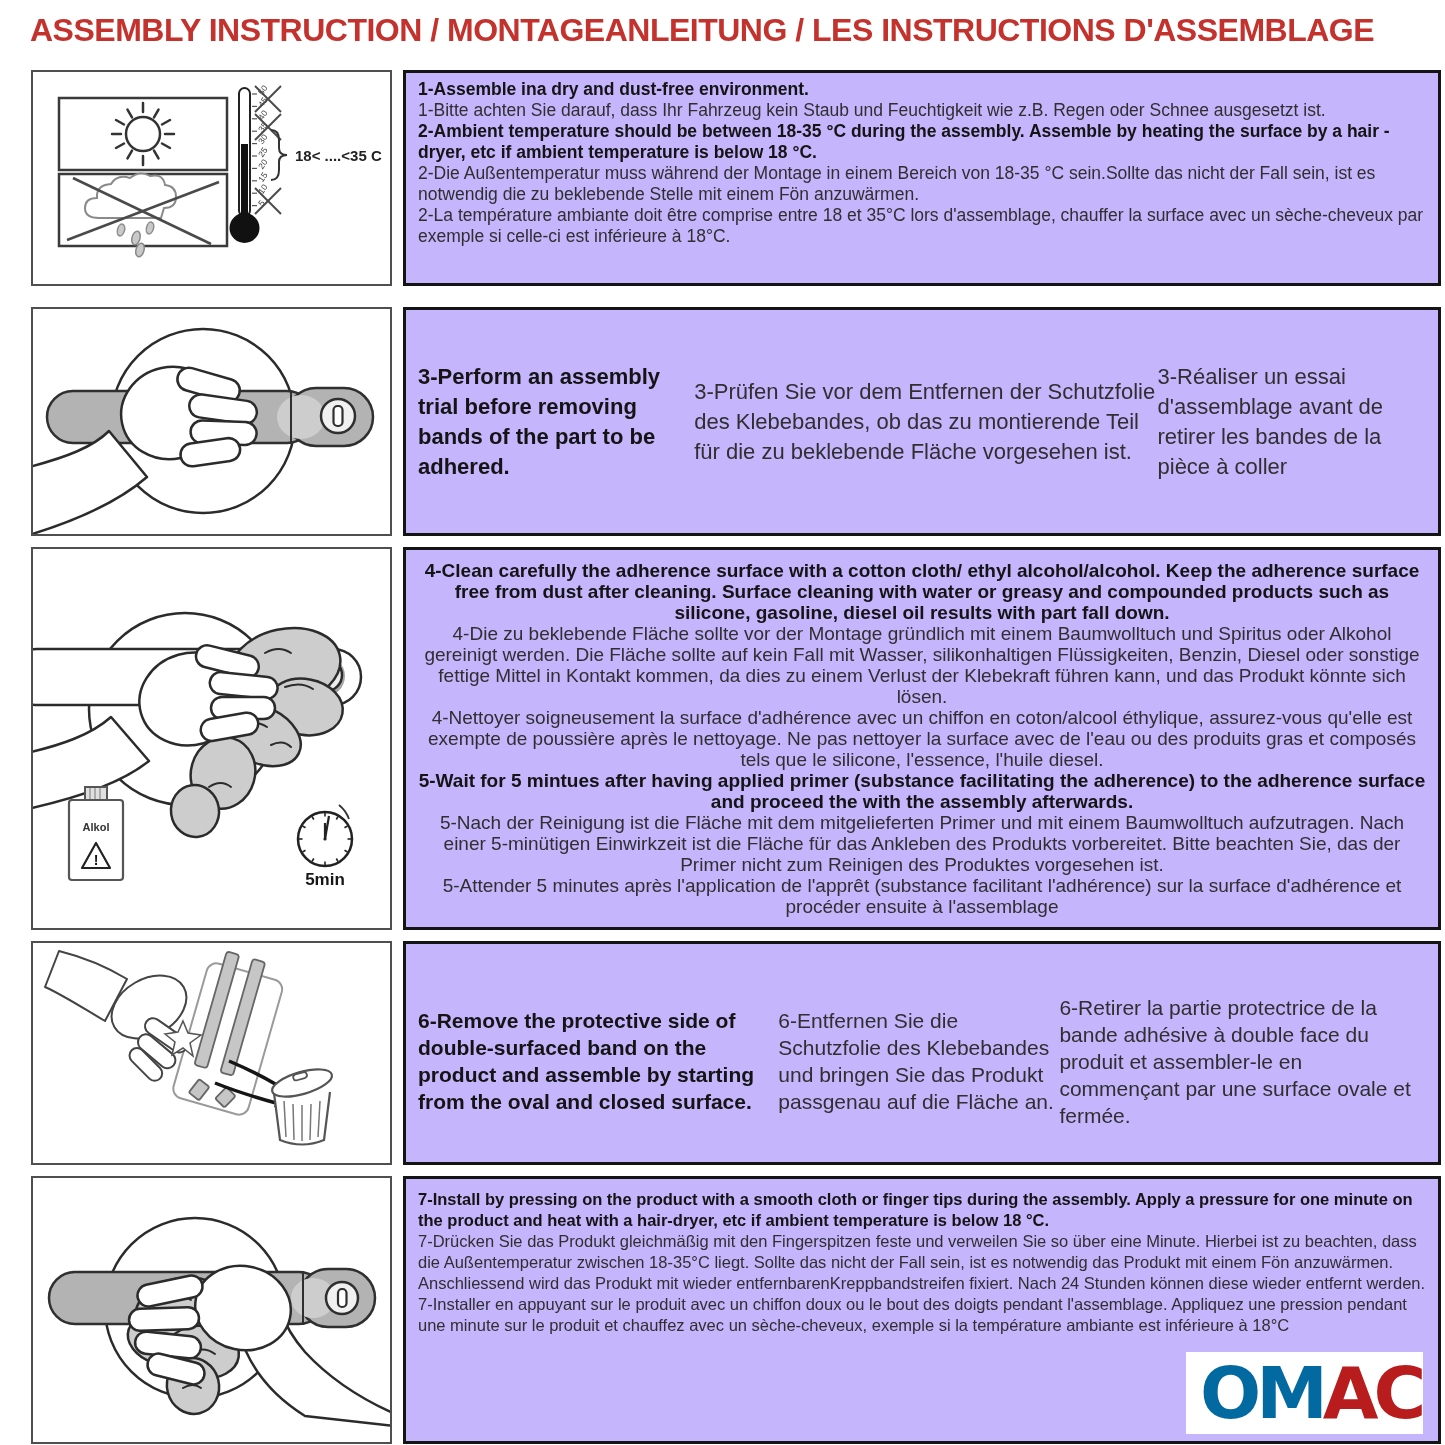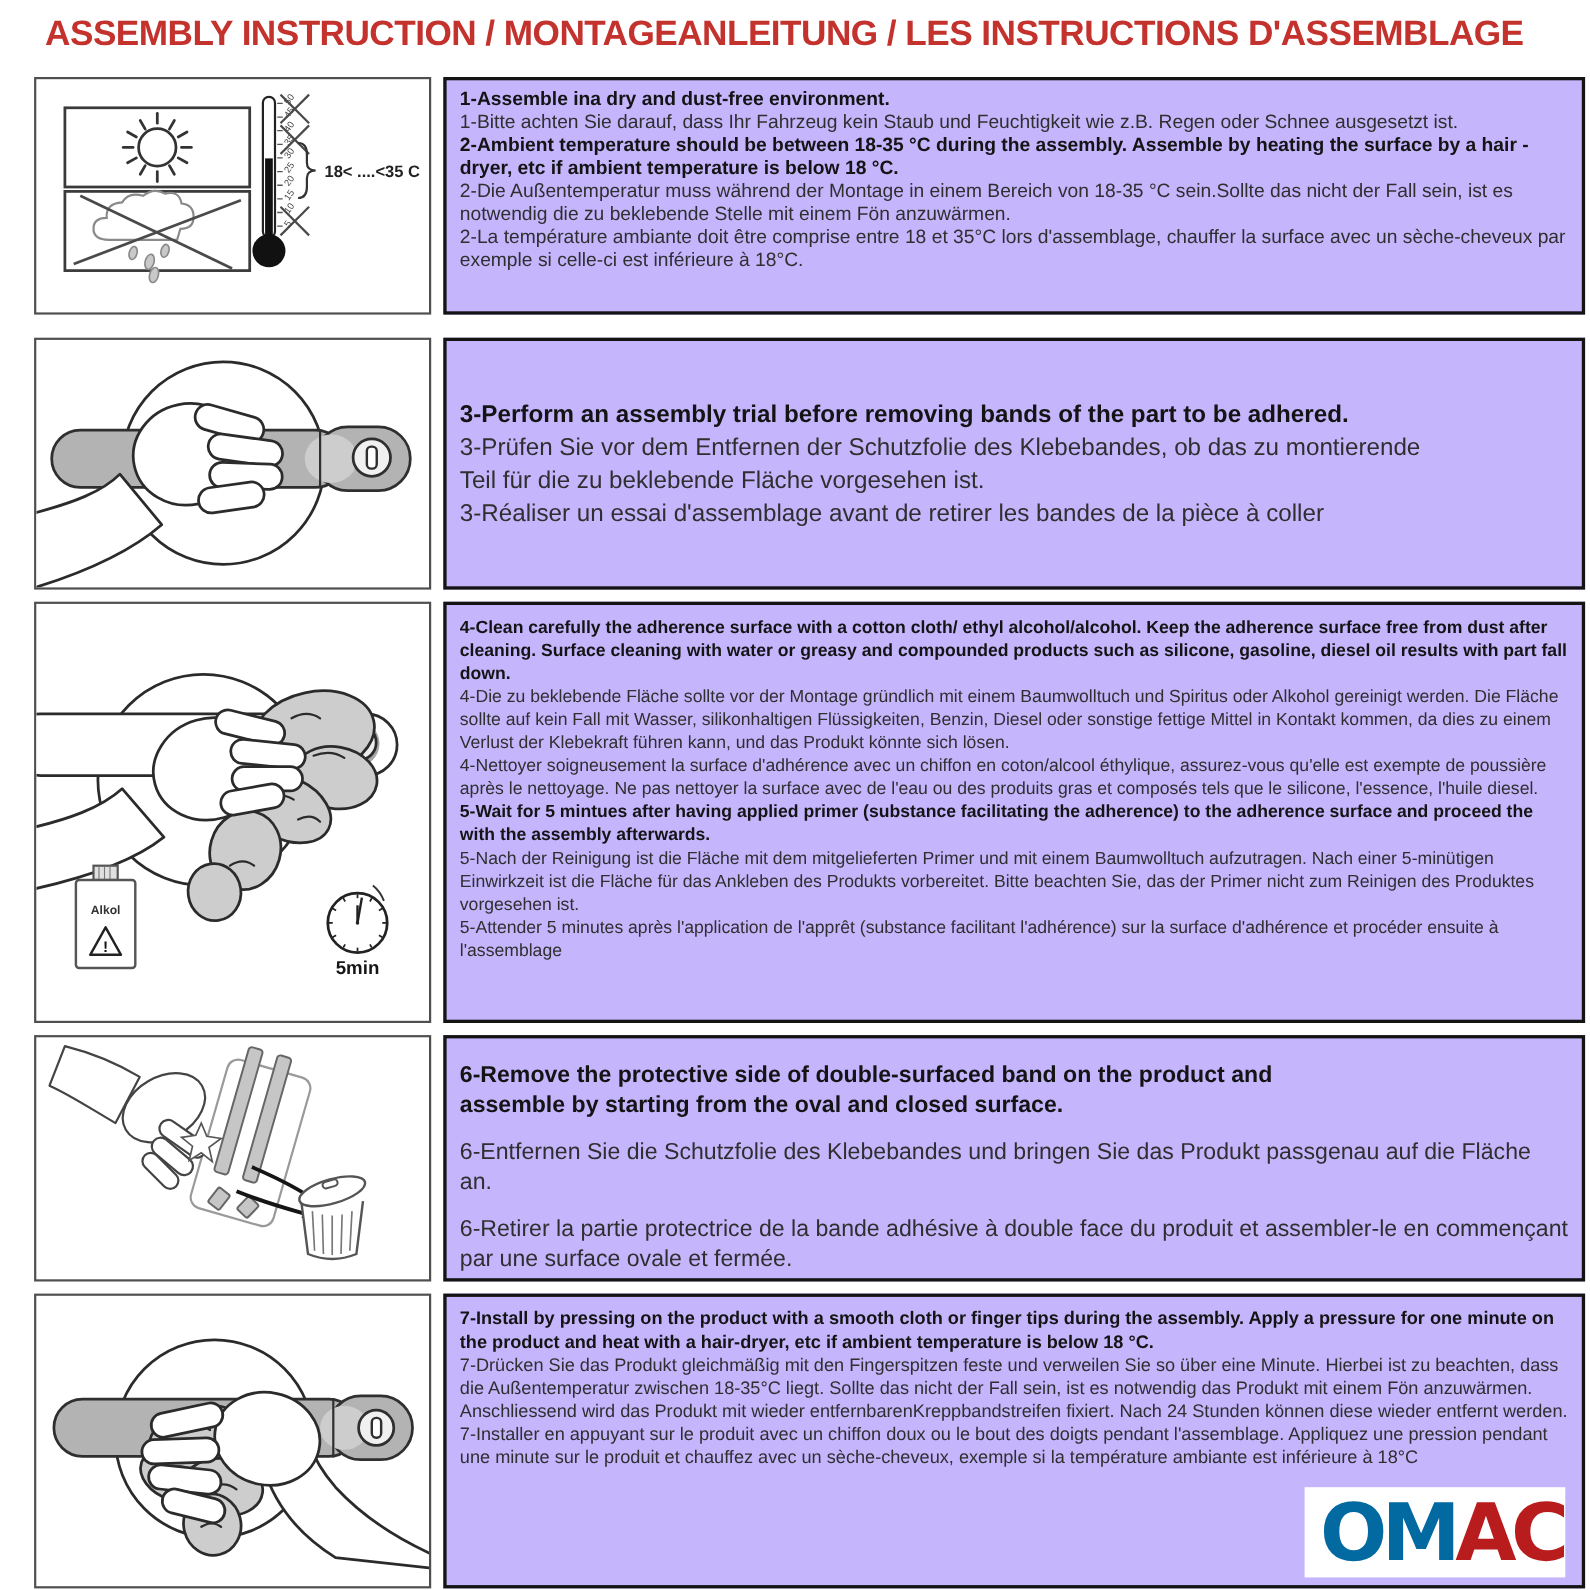--- a/index.html
+++ b/index.html
@@ -1,34 +1,34 @@
 <!DOCTYPE html>
 <html><head>
 <meta charset="utf-8">
 <style>
   html,body{margin:0;padding:0;background:#fff;}
   .page{position:relative;width:1445px;height:1445px;background:#fff;overflow:hidden;
         font-family:"Liberation Sans", sans-serif;}
-  .title{position:absolute;left:41px;top:12px;font-size:32px;font-weight:800;
+  .title{position:absolute;left:30px;top:12px;font-size:32px;font-weight:800;
          letter-spacing:-0.5px;color:#C4322E;white-space:nowrap;}
   .row{position:absolute;left:0;right:0;}
   .illus{position:absolute;left:31px;width:361px;height:100%;border:2px solid #4f4f4f;
          background:#fff;box-sizing:border-box;overflow:hidden;}
   .illus svg{display:block;width:100%;height:100%;}
   .txt{position:absolute;left:403px;width:1038px;height:100%;border:3px solid #141414;
        background:#c4b5fd;box-sizing:border-box;padding:6px 12px;overflow:hidden;}
   .txt p{margin:0;color:#2f2f2f;}
   .txt p.en{font-weight:bold;color:#141414;}
   .mt{margin-top:16px;}
   .s1 p{font-size:17.5px;line-height:21px;}
   .s2 p{font-size:22px;line-height:30px;}
-  .s3 p{font-size:16px;line-height:21px;}
+  .s3 p{font-size:19px;line-height:21px;text-align:center;}
   .s4 p{font-size:21px;line-height:27px;margin-top:16px;}
   .s5 p{font-size:16.5px;line-height:21px;}
-  .vcenter{display:flex;flex-direction:column;justify-content:center;}
+  .vcenter{display:flex;justify-content:center;align-items:center;}
   .s2 p.de{max-width:900px;}
   .s4 p.en{max-width:830px;}
   .logo{position:absolute;left:1186px;top:1352px;background:#fff;padding:0 2px 0 14px;
         font-family:"DejaVu Sans", sans-serif;font-weight:bold;font-size:72px;
         letter-spacing:-5px;line-height:82px;white-space:nowrap;}
   .logo .black{color:#0369a1;}
   .logo .red{color:#b91c1c;}
 </style>
 </head>
 <body>

